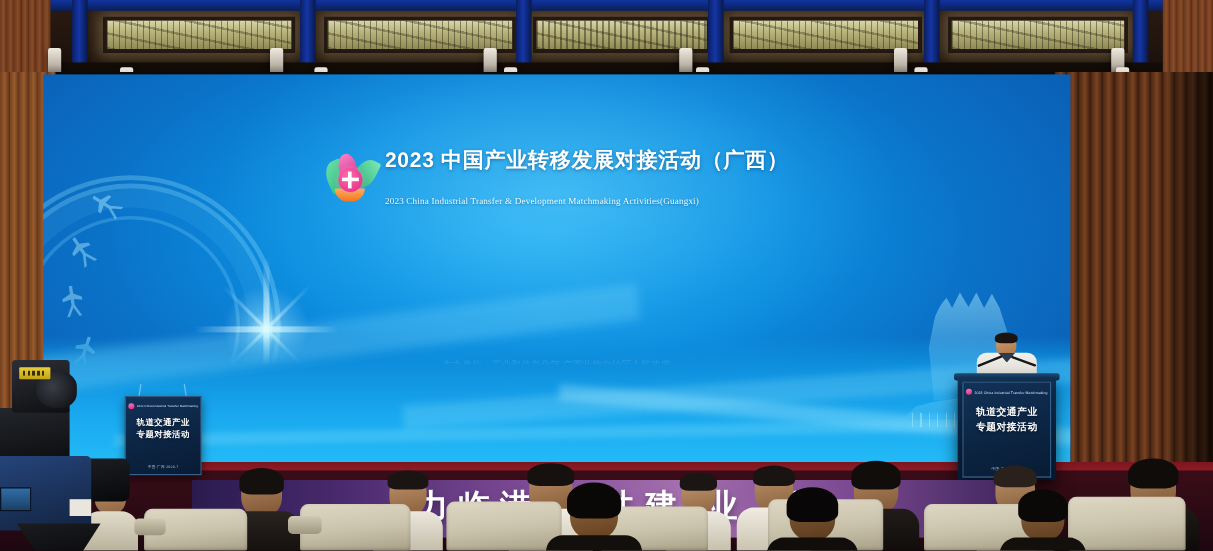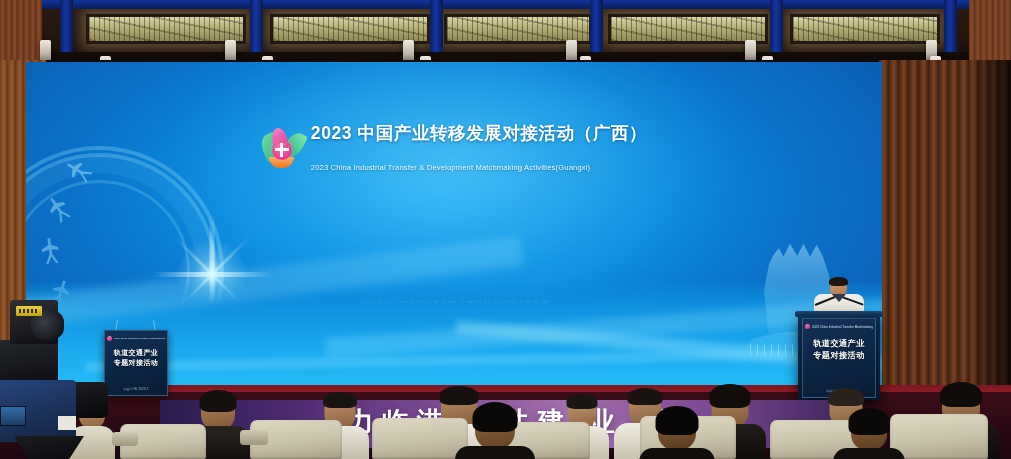--- a/index.html
+++ b/index.html
@@ -68,21 +68,21 @@
     position:absolute; right:0; top:60px; width:38px; height:330px;
     background:linear-gradient(90deg,rgba(0,0,0,.15),rgba(0,0,0,.75));
   }
   .wall-back-dark{
     position:absolute; left:46px; right:132px; top:60px; height:22px;
     background:#0d0906;
   }
 
   
   .screen {
-    position:absolute; left:26px; top:62px; width:856px; height:330px;
+    position:absolute; left:36px; top:62px; width:856px; height:330px;
     background:
       radial-gradient(ellipse 520px 260px at 48% 40%, #16a6f0 0%, #0c8ee0 40%, #0a72c8 70%, #0a5fb4 100%);
     overflow:hidden;
   }
   .scr-glow {
     position:absolute; left:0; top:0; width:100%; height:100%;
     background:radial-gradient(ellipse 380px 200px at 50% 30%, rgba(130,225,255,.42) 0%, rgba(90,200,250,.10) 55%, rgba(0,0,0,0) 75%);
   }
   .scr-bottom {
     position:absolute; left:0; bottom:0; width:100%; height:112px;
@@ -191,20 +191,21 @@
   .hdr-cn {
     font-size:17.5px; font-weight:bold; color:#ffffff;
     letter-spacing:.6px; line-height:1.12;
     text-shadow:0 1px 3px rgba(0,60,110,.55);
     white-space:nowrap;
   }
   .hdr-en {
     font-size:7.6px; color:#e9f9ff; letter-spacing:.15px;
     margin-top:19px; white-space:nowrap;
     text-shadow:0 1px 2px rgba(0,60,110,.5);
+    font-family:Liberation Serif, serif;
   }
 
   .main-title {
     position:absolute; left:0; top:177px; width:100%;
     text-align:center;
     font-size:45px; font-weight:bold; color:#ffffff;
     letter-spacing:3px; line-height:1;
     text-shadow:0 2px 10px rgba(0,70,130,.55), 0 0 22px rgba(180,240,255,.35);
     white-space:nowrap;
   }

